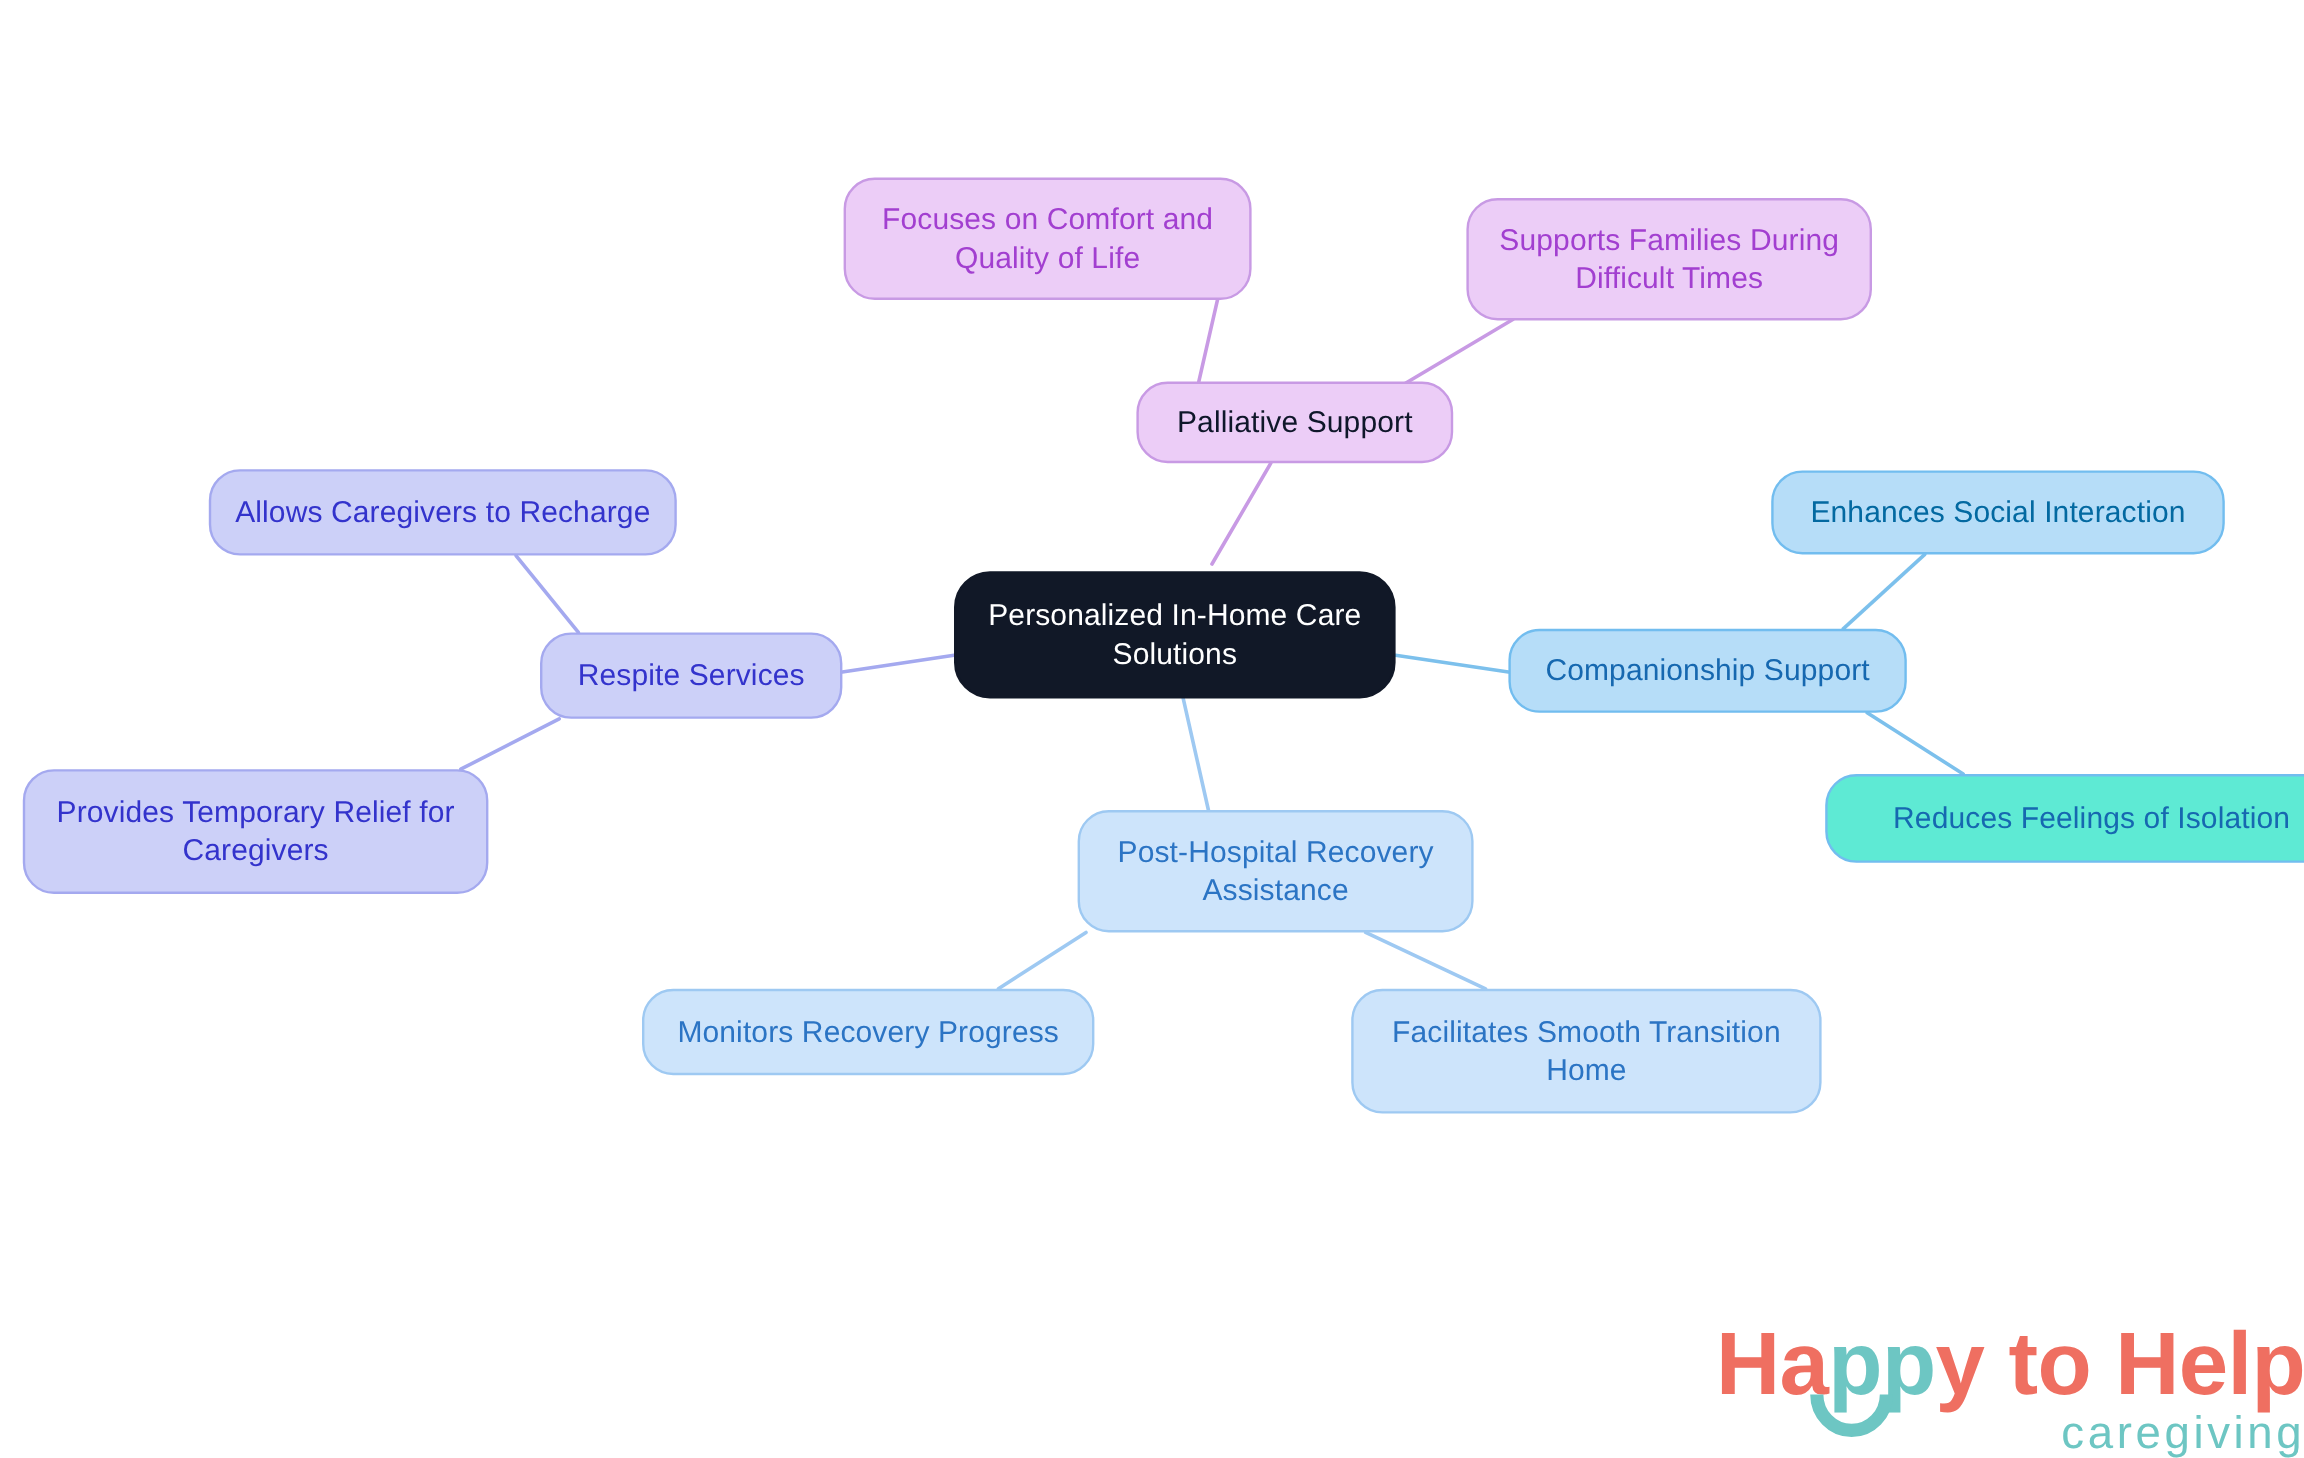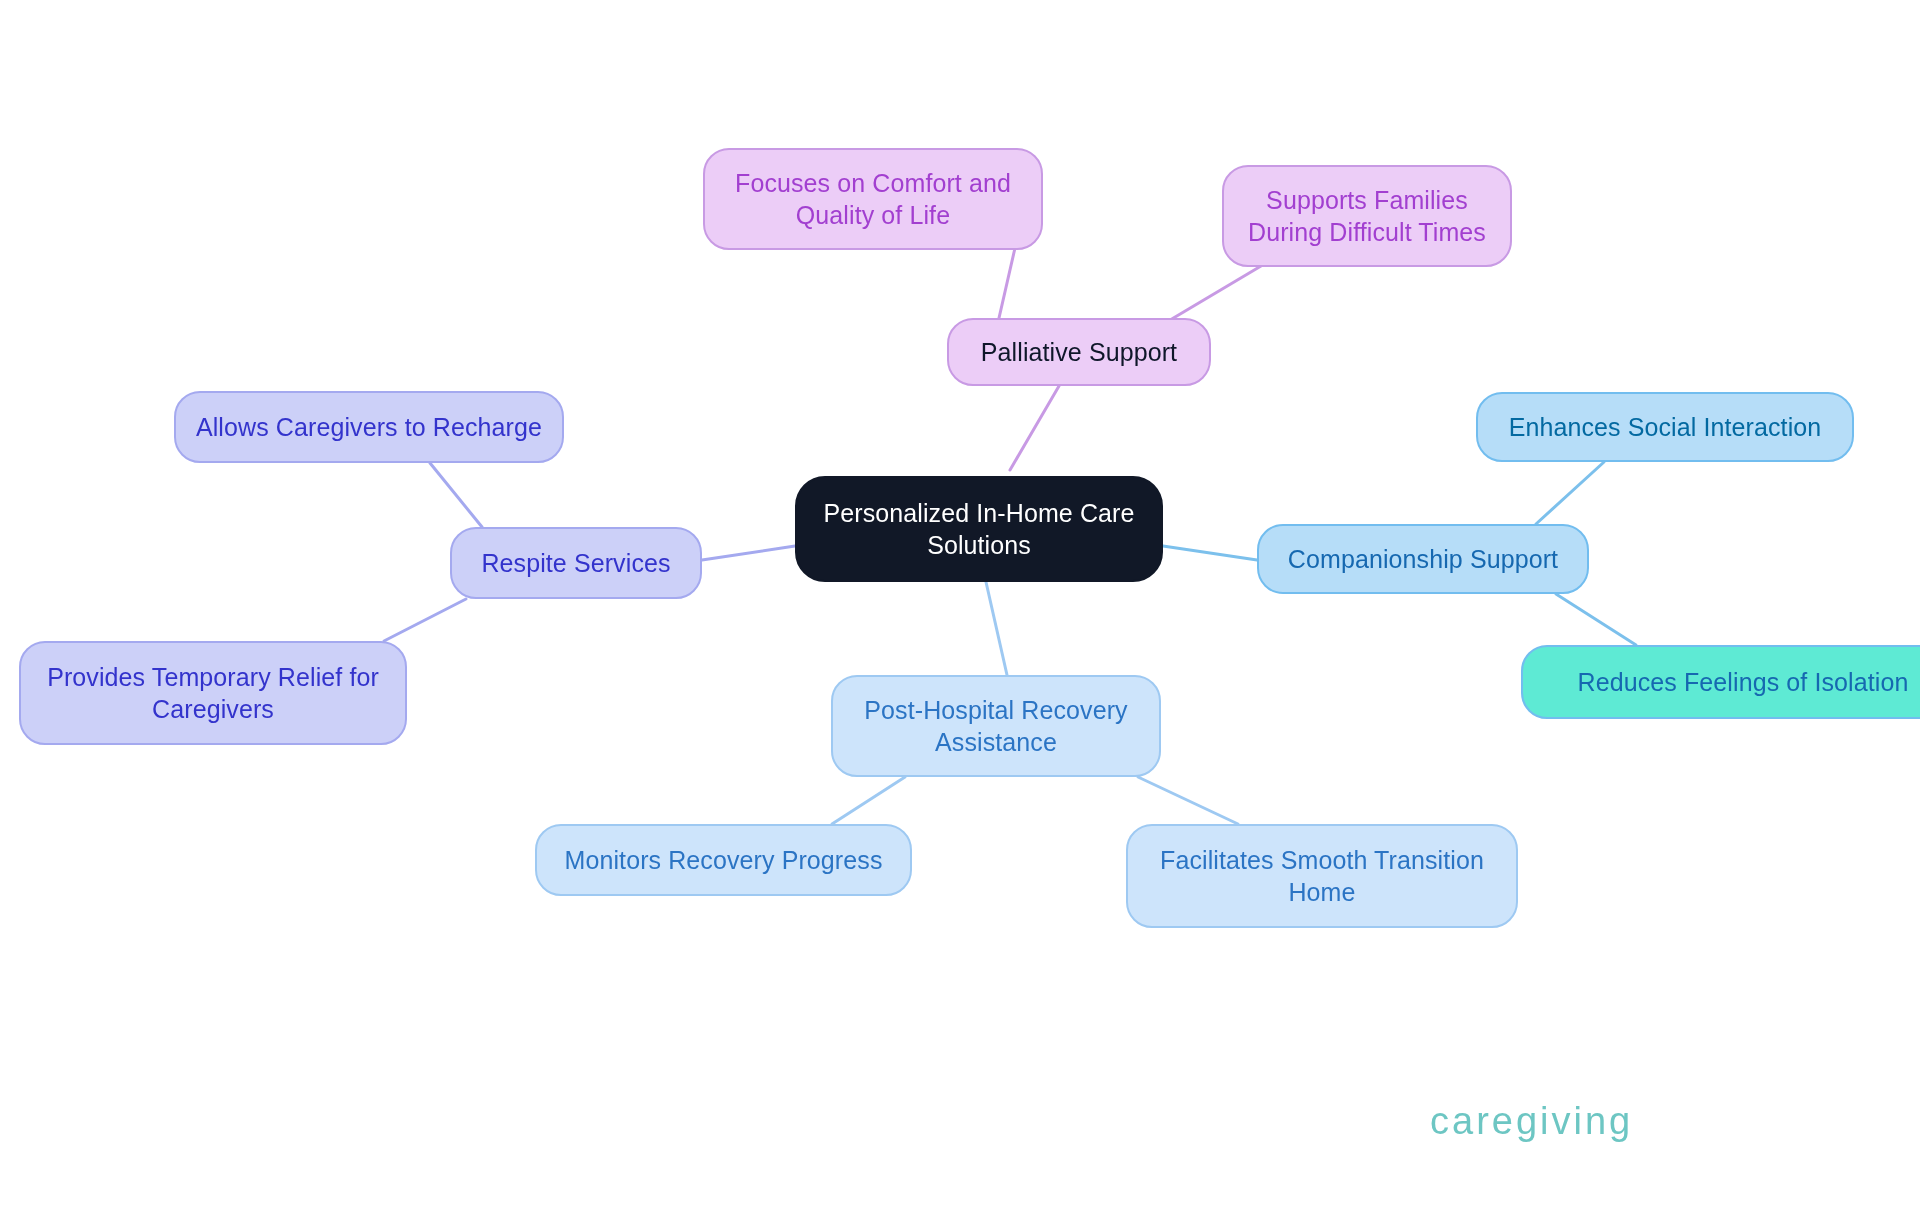--- a/index.html
+++ b/index.html
@@ -102,49 +102,55 @@
   <div id="nodes">
       <div class="node node-root" style="left: 795px; top: 476px; width: 368px; height: 106px; background: rgb(17, 24, 39); border-color: rgb(17, 24, 39); color: rgb(255, 255, 255);">
         <span class="node-label">Personalized In-Home Care Solutions</span>
       </div>
       <div class="node node-branch" style="left: 947px; top: 318px; width: 264px; height: 68px; background: rgb(236, 205, 247); border-color: rgb(200, 154, 228); color: #0f172a;">
         <span class="node-label">Palliative Support</span>
       </div>
       <div class="node node-leaf" style="left: 703px; top: 148px; width: 340px; height: 102px; background: rgb(236, 205, 247); border-color: rgb(200, 154, 228); color: rgb(162, 63, 208);">
         <span class="node-label">Focuses on Comfort and Quality of Life</span>
       </div>
-      <div class="node node-leaf" style="left: 1222px; top: 165px; width: 290px; height: 102px; background: rgb(236, 205, 247); border-color: rgb(200, 154, 228); color: rgb(162, 63, 208);">
+      <div class="node node-leaf" style="left: 1222px; top: 165px; width: 338px; height: 102px; background: rgb(236, 205, 247); border-color: rgb(200, 154, 228); color: rgb(162, 63, 208);">
         <span class="node-label">Supports Families During Difficult Times</span>
       </div>
       <div class="node node-branch" style="left: 1257px; top: 524px; width: 332px; height: 70px; background: rgb(182, 221, 248); border-color: rgb(114, 189, 239); color: rgb(22, 104, 176);">
         <span class="node-label">Companionship Support</span>
       </div>
       <div class="node node-leaf" style="left: 1476px; top: 392px; width: 378px; height: 70px; background: rgb(182, 221, 248); border-color: rgb(114, 189, 239); color: #0369a1;">
         <span class="node-label">Enhances Social Interaction</span>
       </div>
       <div class="node node-leaf" style="left: 1521px; top: 645px; width: 444px; height: 74px; background: #5eead4; border-color: rgb(114, 189, 239); color: rgb(22, 104, 176);">
         <span class="node-label">Reduces Feelings of Isolation</span>
       </div>
-      <div class="node node-branch" style="left: 831px; top: 675px; width: 330px; height: 102px; background: rgb(205, 228, 251); border-color: rgb(158, 201, 242); color: rgb(43, 116, 196);">
+      <div class="node node-branch" style="left: 898px; top: 675px; width: 330px; height: 102px; background: rgb(205, 228, 251); border-color: rgb(158, 201, 242); color: rgb(43, 116, 196);">
         <span class="node-label">Post-Hospital Recovery Assistance</span>
       </div>
       <div class="node node-branch" style="left: 450px; top: 527px; width: 252px; height: 72px; background: rgb(204, 208, 248); border-color: rgb(164, 169, 239); color: rgb(51, 51, 204);">
         <span class="node-label">Respite Services</span>
       </div>
       <div class="node node-leaf" style="left: 174px; top: 391px; width: 390px; height: 72px; background: rgb(204, 208, 248); border-color: rgb(164, 169, 239); color: rgb(51, 51, 204);">
         <span class="node-label">Allows Caregivers to Recharge</span>
       </div>
       <div class="node node-leaf" style="left: 19px; top: 641px; width: 388px; height: 104px; background: rgb(204, 208, 248); border-color: rgb(164, 169, 239); color: rgb(51, 51, 204);">
         <span class="node-label">Provides Temporary Relief for Caregivers</span>
       </div>
       <div class="node node-leaf" style="left: 535px; top: 824px; width: 377px; height: 72px; background: rgb(205, 228, 251); border-color: rgb(158, 201, 242); color: rgb(43, 116, 196);">
         <span class="node-label">Monitors Recovery Progress</span>
       </div>
       <div class="node node-leaf" style="left: 1126px; top: 824px; width: 392px; height: 104px; background: rgb(205, 228, 251); border-color: rgb(158, 201, 242); color: rgb(43, 116, 196);">
         <span class="node-label">Facilitates Smooth Transition Home</span>
       </div>
     </div>
 
   <div id="logo" style="left: 1430px; top: 1100px;">
+    <div class="logo-main">
+      <span style="color: rgb(239, 111, 97);">Ha</span><span style="color: rgb(109, 198, 195);">pp</span><span style="color: rgb(239, 111, 97);">y</span><span>&nbsp;</span><span style="color: rgb(239, 111, 97);">to</span><span>&nbsp;</span><span style="color: rgb(239, 111, 97);">Help</span>
+      <svg class="smile" width="70" height="44" viewBox="0 0 70 44" xmlns="http://www.w3.org/2000/svg" style="left: 78px; top: 58px;">
+        <path d="M6 4 A 29 30 0 0 0 64 4" fill="none" stroke-width="11" stroke-linecap="butt" stroke="#6dc6c3"></path>
+      </svg>
+    </div>
     <div class="logo-sub" style="color: rgb(109, 198, 195);">caregiving</div>
   </div>
 
 </div>
 
 </body></html>

